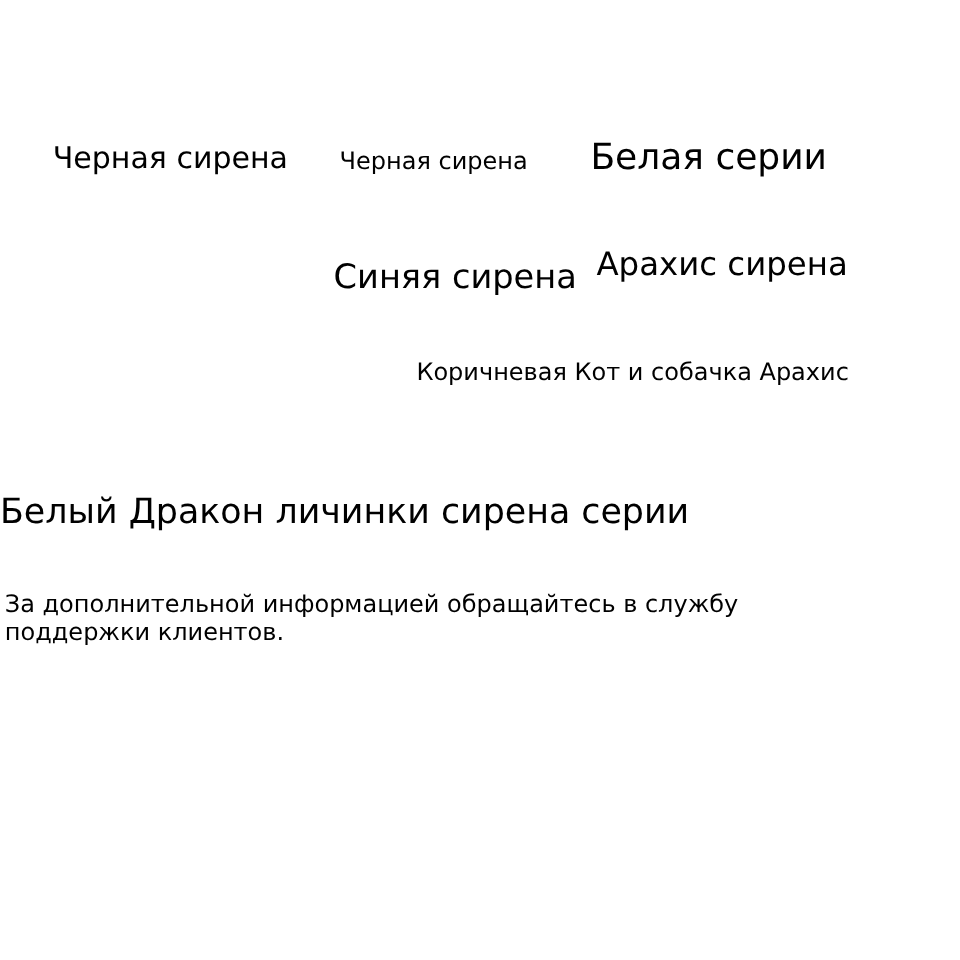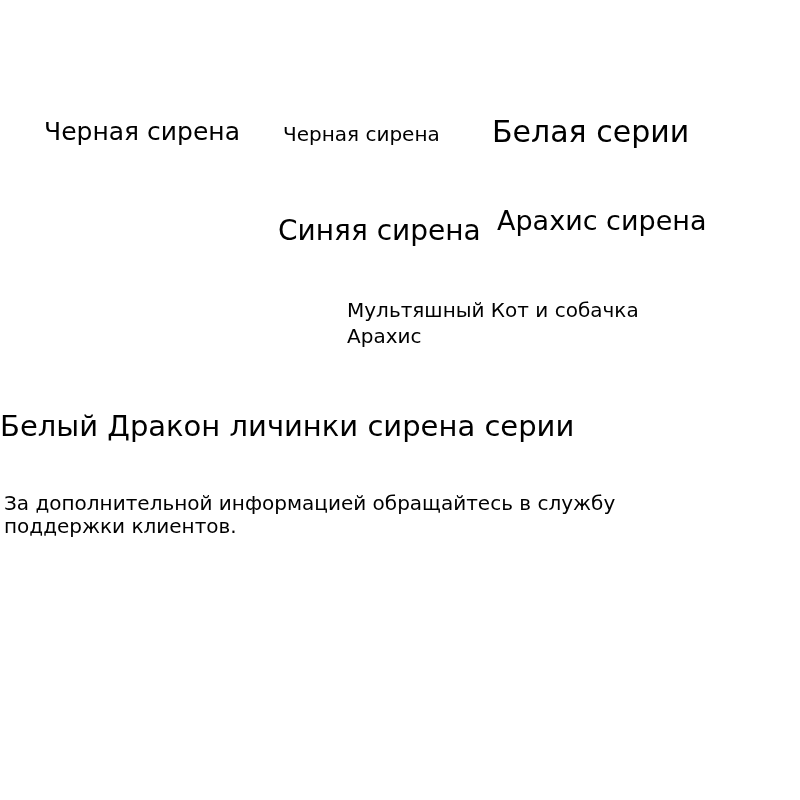--- a/index.html
+++ b/index.html
@@ -53,19 +53,19 @@
 
 <div class="page">
 
   <div class="item r1c1">Черная сирена</div>
   <div class="item r1c2">Черная сирена</div>
   <div class="item r1c3">Белая серии</div>
 
   <div class="item r2c2">Синяя сирена</div>
   <div class="item r2c3">Арахис сирена</div>
 
-  <div class="item r3c2">Мультяшный Кот и собачка Арахис</div>
+  <div class="item r3c2">Коричневая Кот и собачка Арахис</div>
 
   <div class="item r4">Белый Дракон личинки сирена серии</div>
 
   <div class="item note">За дополнительной информацией обращайтесь в службу поддержки клиентов.</div>
 
 </div>
 
 </body></html>

